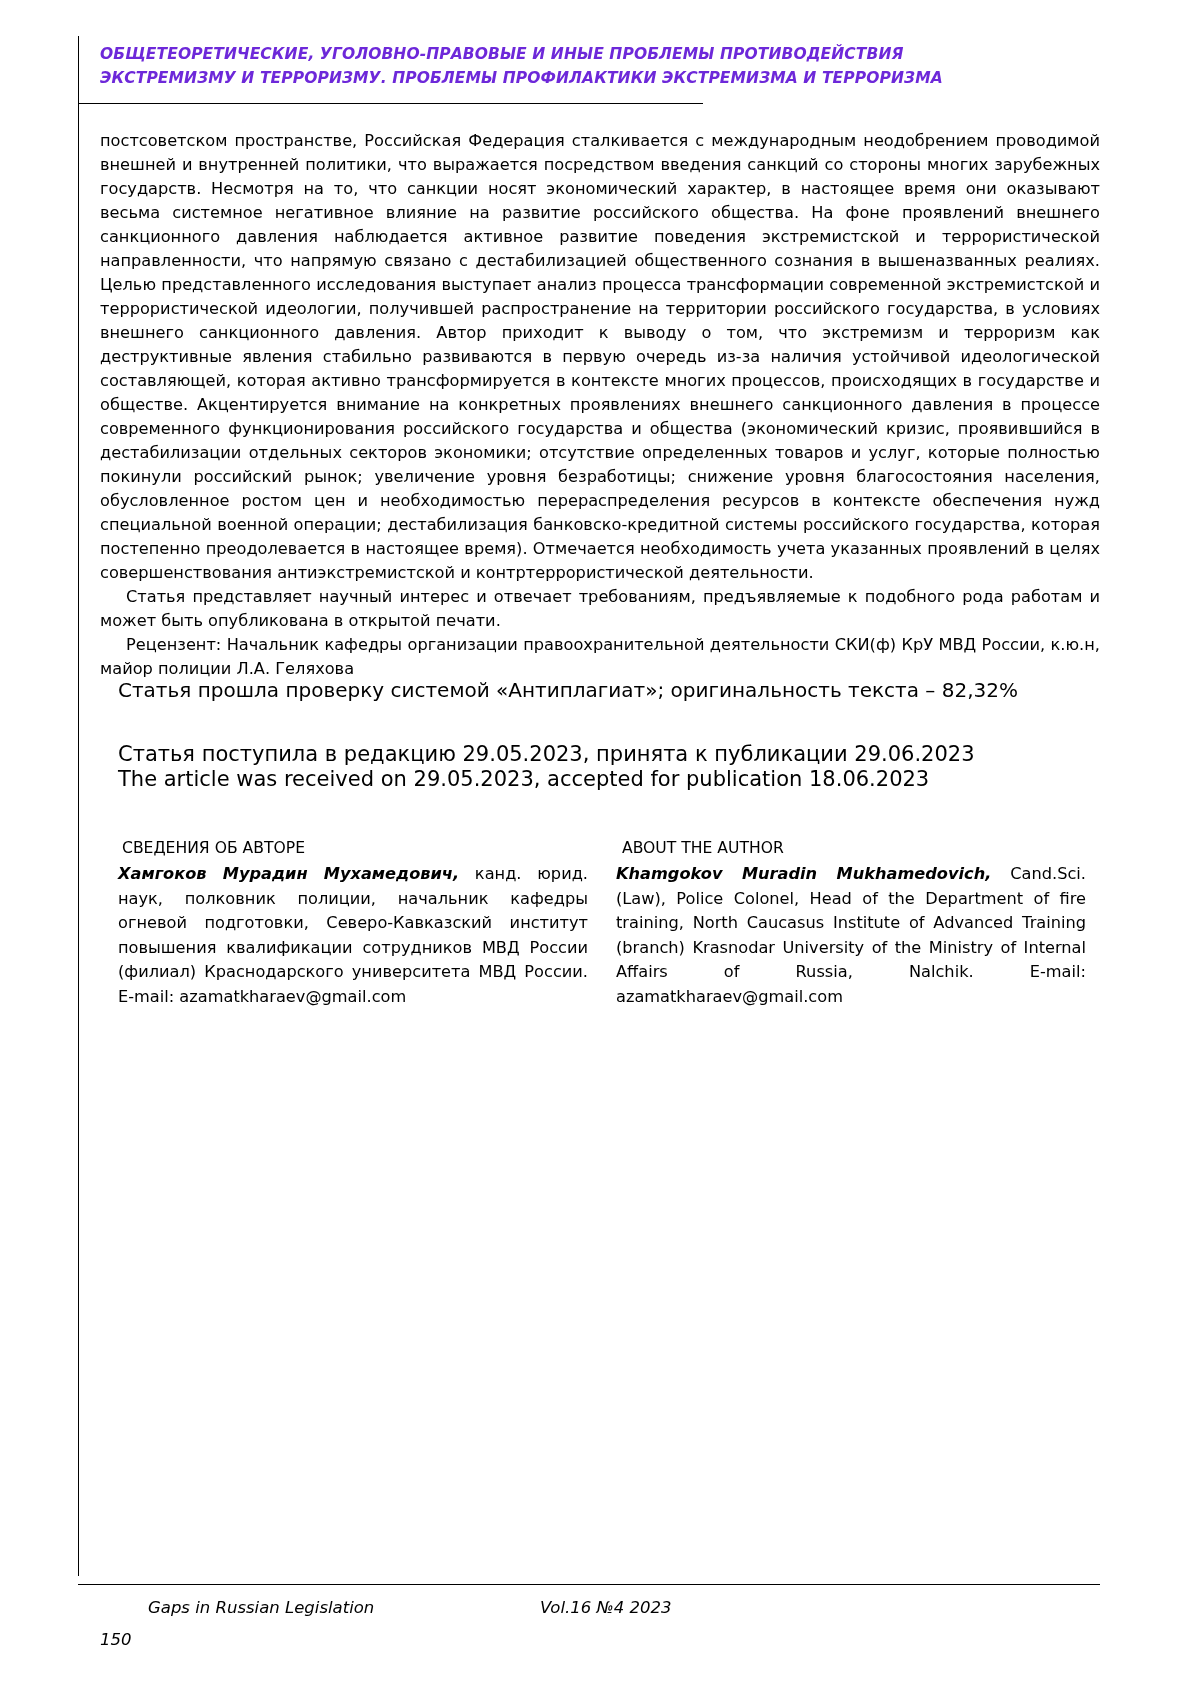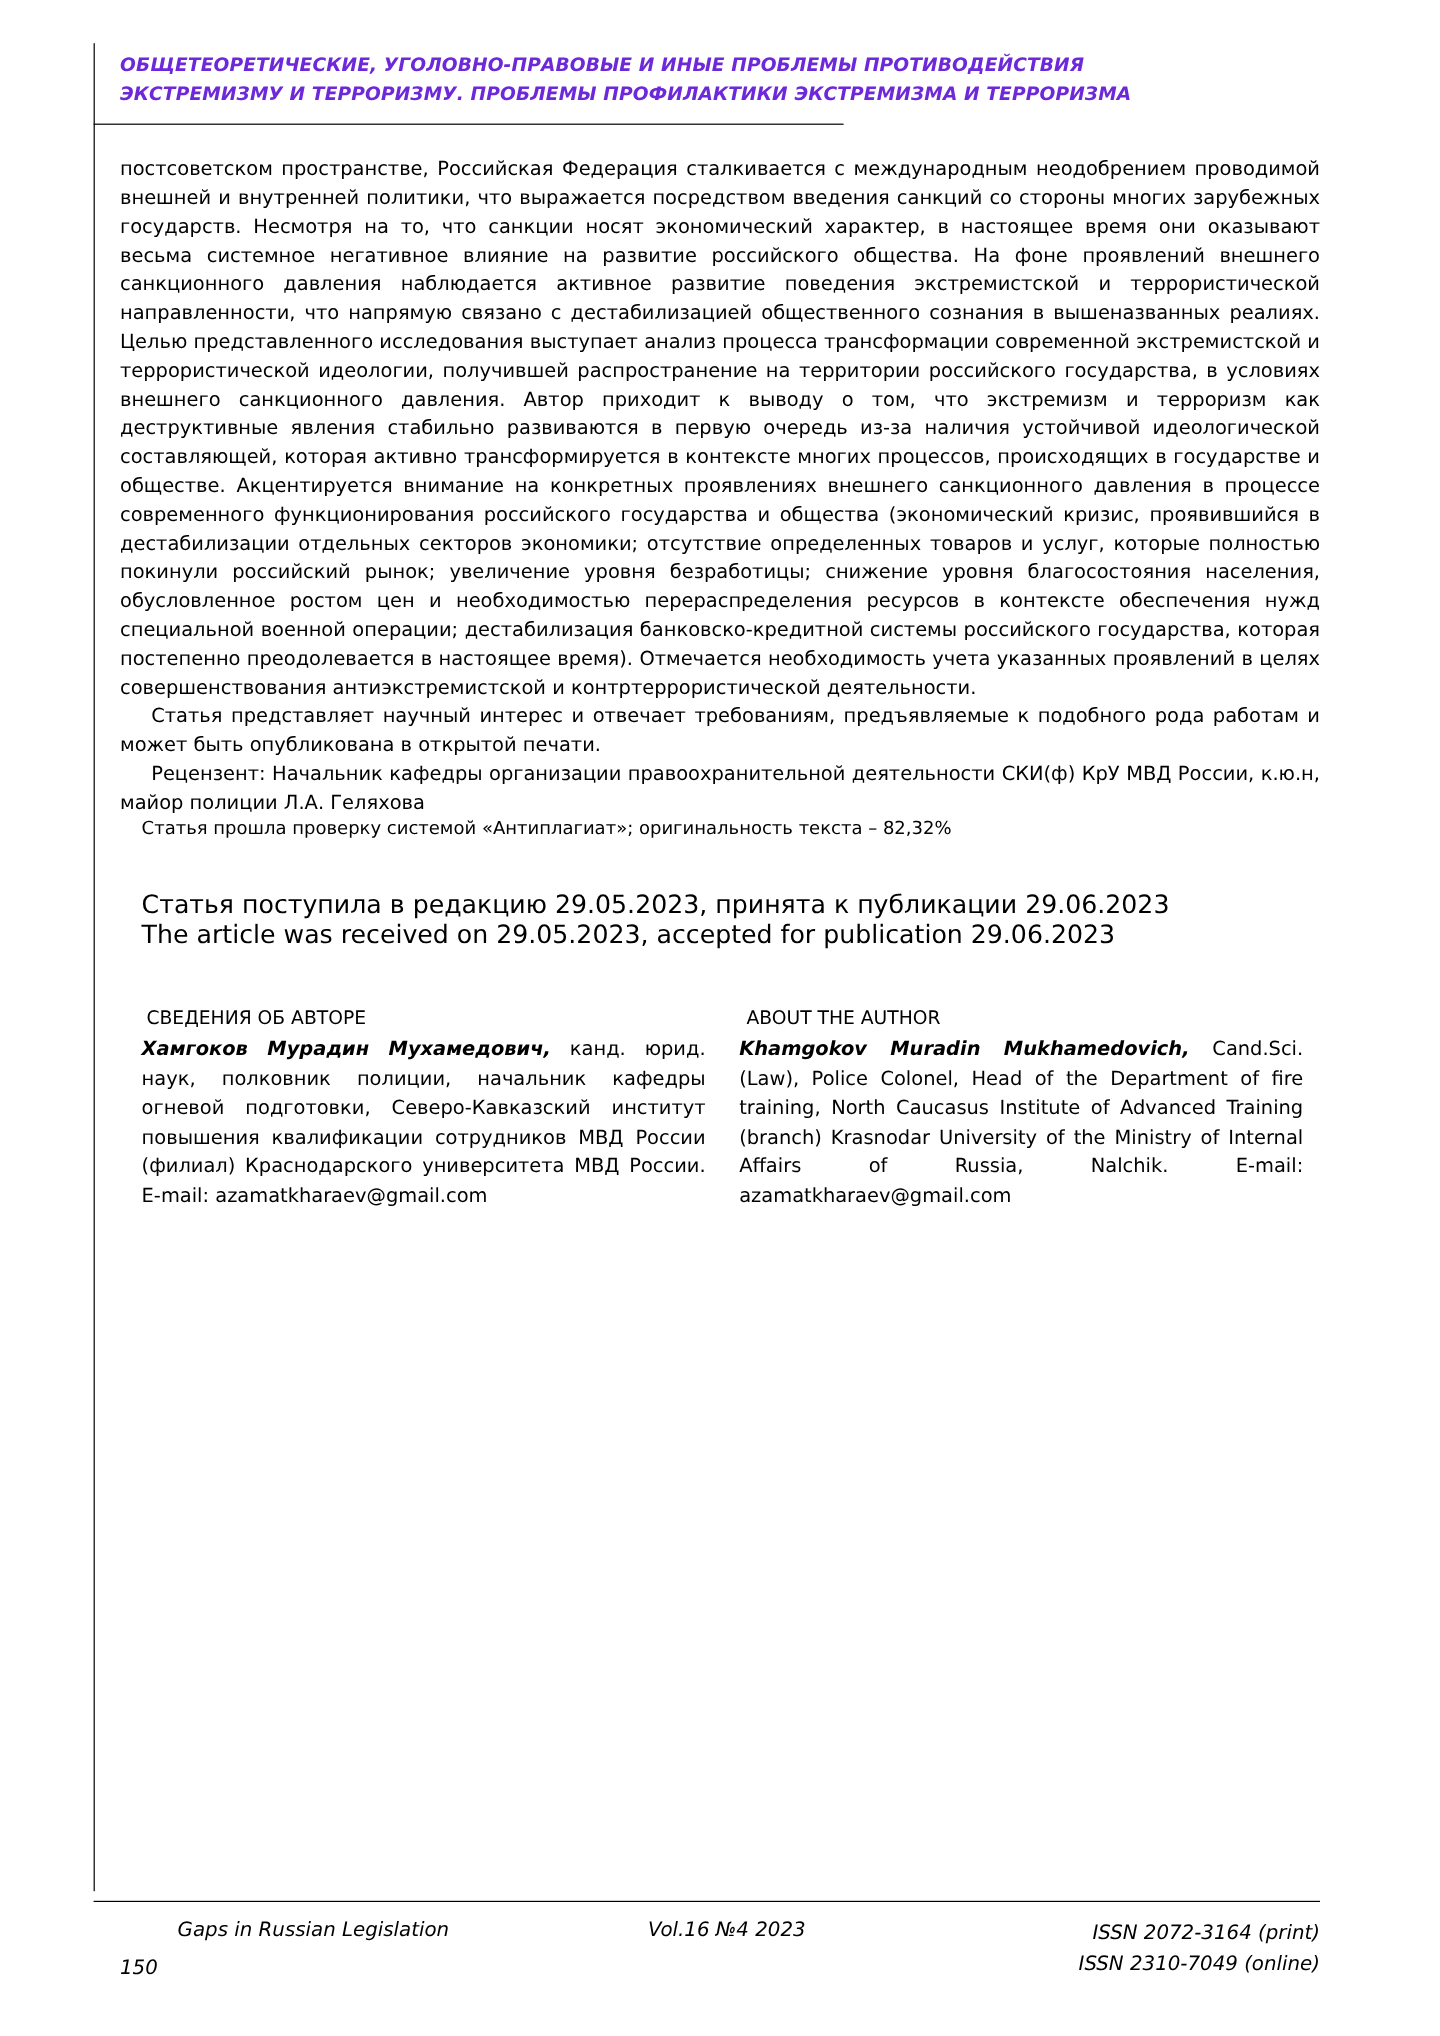--- a/index.html
+++ b/index.html
@@ -76,21 +76,21 @@
   }
 
   
   .notice-block {
     position: absolute;
     left: 118px;
     top: 678px;
     width: 980px;
   }
   .notice-block .n1 {
-    font-size: 15px;
+    font-size: 20px;
     line-height: 24px;
   }
   .notice-block .n2 {
     margin-top: 40px;
     font-size: 21px;
     line-height: 25px;
   }
 
   
   .authors {
@@ -186,39 +186,35 @@
   <div class="body-col">
     <p class="just">постсоветском пространстве, Российская Федерация сталкивается с международным неодобрением проводимой внешней и внутренней политики, что выражается посредством введения санкций со стороны многих зарубежных государств. Несмотря на то, что санкции носят экономический характер, в настоящее время они оказывают весьма системное негативное влияние на развитие российского общества. На фоне проявлений внешнего санкционного давления наблюдается активное развитие поведения экстремистской и террористической направленности, что напрямую связано с дестабилизацией общественного сознания в вышеназванных реалиях. Целью представленного исследования выступает анализ процесса трансформации современной экстремистской и террористической идеологии, получившей распространение на территории российского государства, в условиях внешнего санкционного давления. Автор приходит к выводу о том, что экстремизм и терроризм как деструктивные явления стабильно развиваются в первую очередь из-за наличия устойчивой идеологической составляющей, которая активно трансформируется в контексте многих процессов, происходящих в государстве и обществе. Акцентируется внимание на конкретных проявлениях внешнего санкционного давления в процессе современного функционирования российского государства и общества (экономический кризис, проявившийся в дестабилизации отдельных секторов экономики; отсутствие определенных товаров и услуг, которые полностью покинули российский рынок; увеличение уровня безработицы; снижение уровня благосостояния населения, обусловленное ростом цен и необходимостью перераспределения ресурсов в контексте обеспечения нужд специальной военной операции; дестабилизация банковско-кредитной системы российского государства, которая постепенно преодолевается в настоящее время). Отмечается необходимость учета указанных проявлений в целях совершенствования антиэкстремистской и контртеррористической деятельности.</p>
     <p class="just indent">Статья представляет научный интерес и отвечает требованиям, предъявляемые к подобного рода работам и может быть опубликована в открытой печати.</p>
     <p class="just indent">Рецензент: Начальник кафедры организации правоохранительной деятельности СКИ(ф) КрУ МВД России, к.ю.н, майор полиции Л.А. Геляхова</p>
   </div>
 
   <div class="notice-block">
     <div class="n1">Статья прошла проверку системой «Антиплагиат»; оригинальность текста – 82,32%</div>
     <div class="n2">
       <div>Статья поступила в редакцию 29.05.2023, принята к публикации 29.06.2023</div>
-      <div>The article was received on 29.05.2023, accepted for publication 29.06.2023</div>
+      <div>The article was received on 29.05.2023, accepted for publication 18.06.2023</div>
     </div>
   </div>
 
   <div class="authors">
     <div class="col">
       <div class="col-head ru">СВЕДЕНИЯ ОБ АВТОРЕ</div>
       <p><b>Хамгоков Мурадин Мухамедович,</b><span> канд. юрид. наук, полковник полиции, начальник кафедры огневой подготовки, Северо-Кавказский институт повышения квалификации сотрудников МВД России (филиал) Краснодарского университета МВД России. E-mail: azamatkharaev@gmail.com</span></p>
     </div>
     <div class="col">
       <div class="col-head en">ABOUT THE AUTHOR</div>
       <p><b>Khamgokov Muradin Mukhamedovich,</b><span> Cand.Sci.(Law), Police Colonel, Head of the Department of fire training, North Caucasus Institute of Advanced Training (branch) Krasnodar University of the Ministry of Internal Affairs of Russia, Nalchik. E-mail: azamatkharaev@gmail.com</span></p>
     </div>
   </div>
 
   <div class="footer-rule"></div>
   <div class="footer">
     <div class="pg">150</div>
     <div class="jn">Gaps in Russian Legislation</div>
     <div class="vol">Vol.16  №4  2023</div>
-    <div class="issn">
-      <div>ISSN 2072-3164 (print)</div>
-      <div>ISSN 2310-7049 (online)</div>
-    </div>
   </div>
 
 </div>
 
 </body></html>

